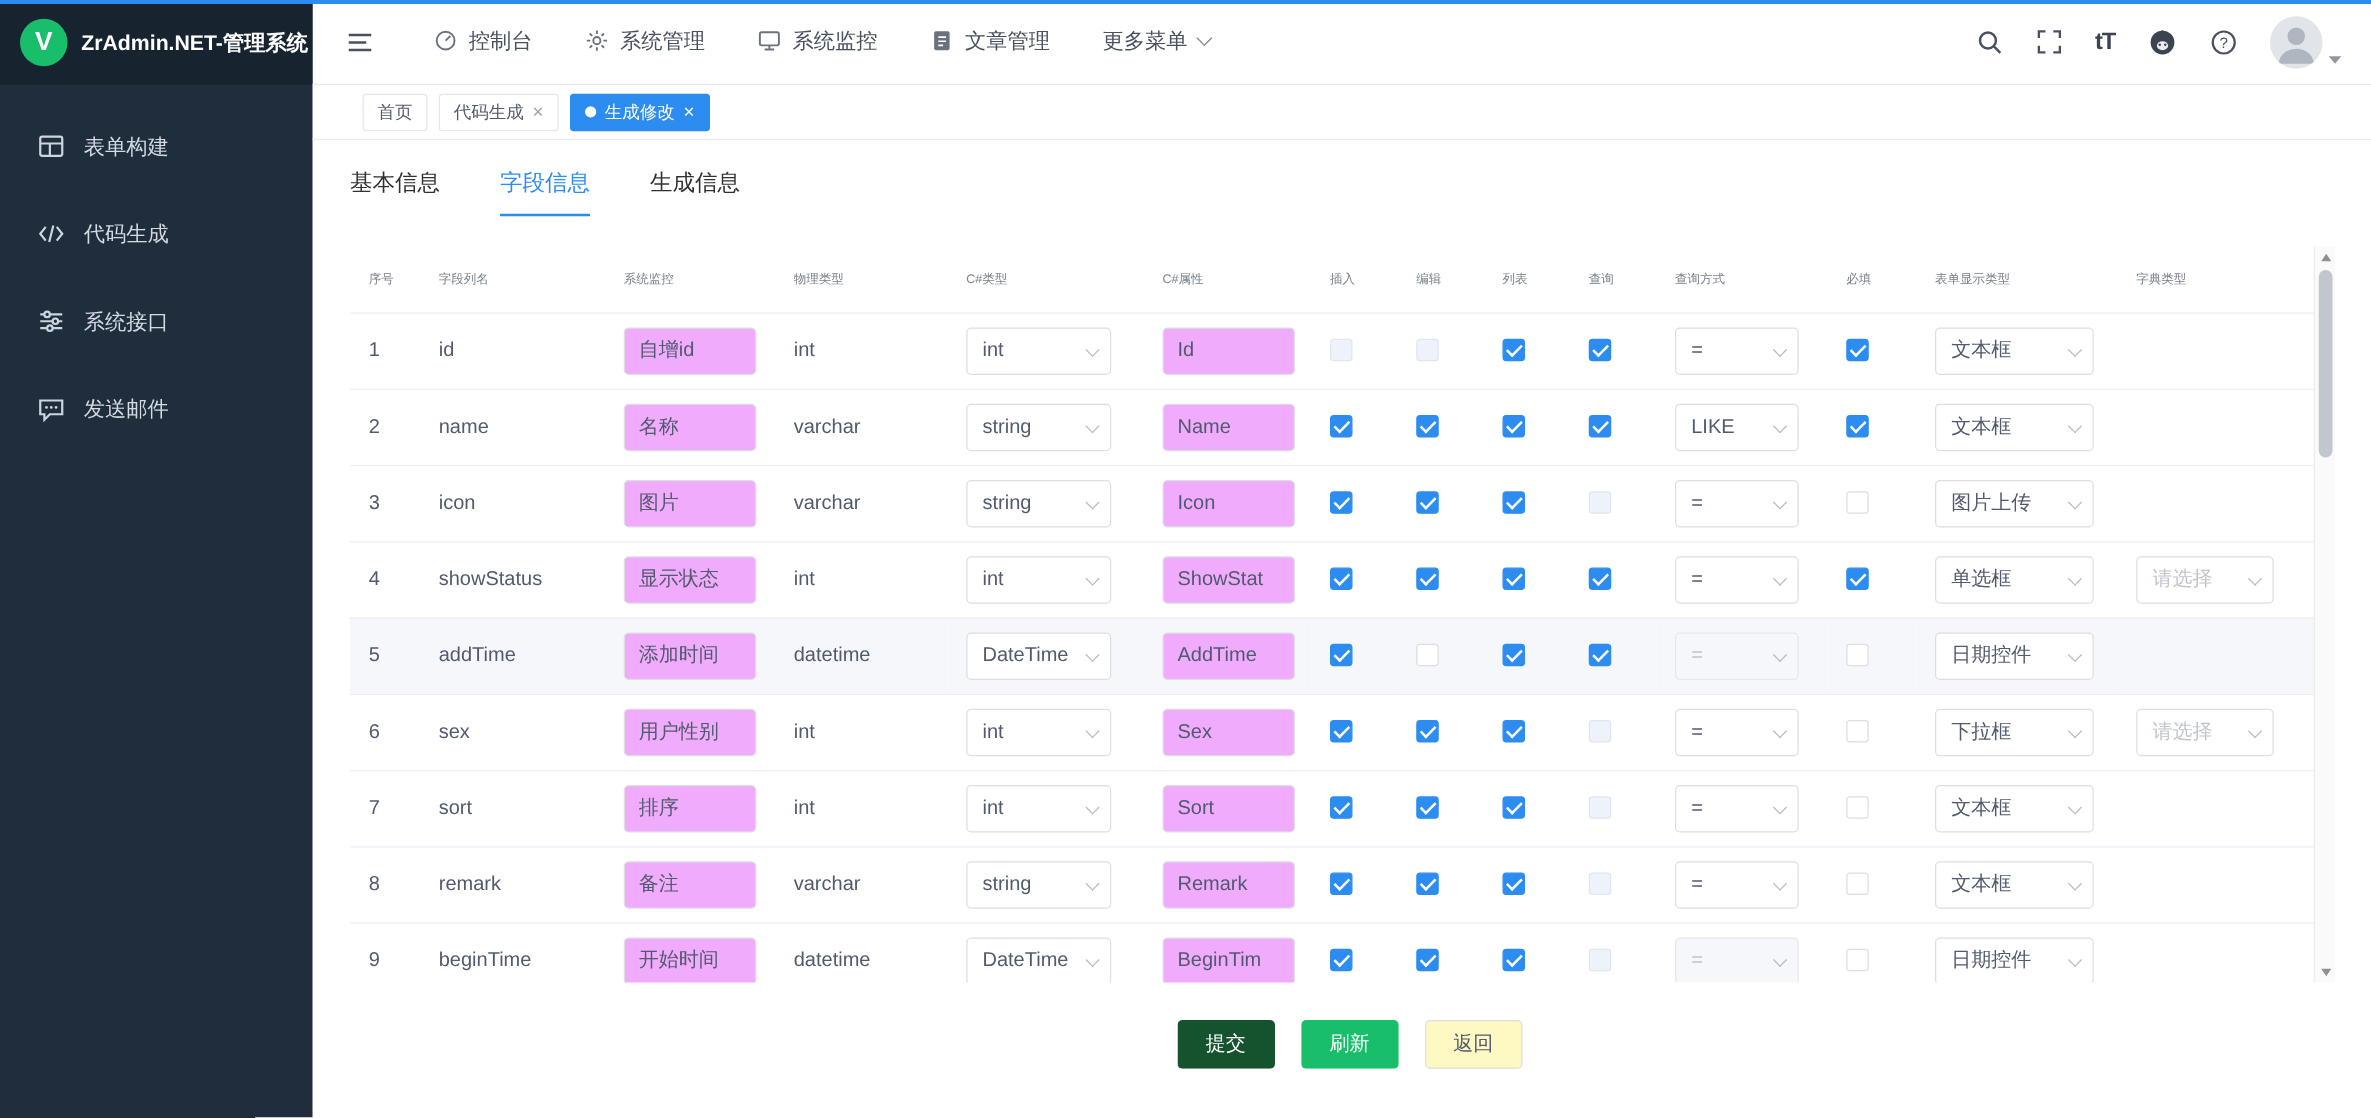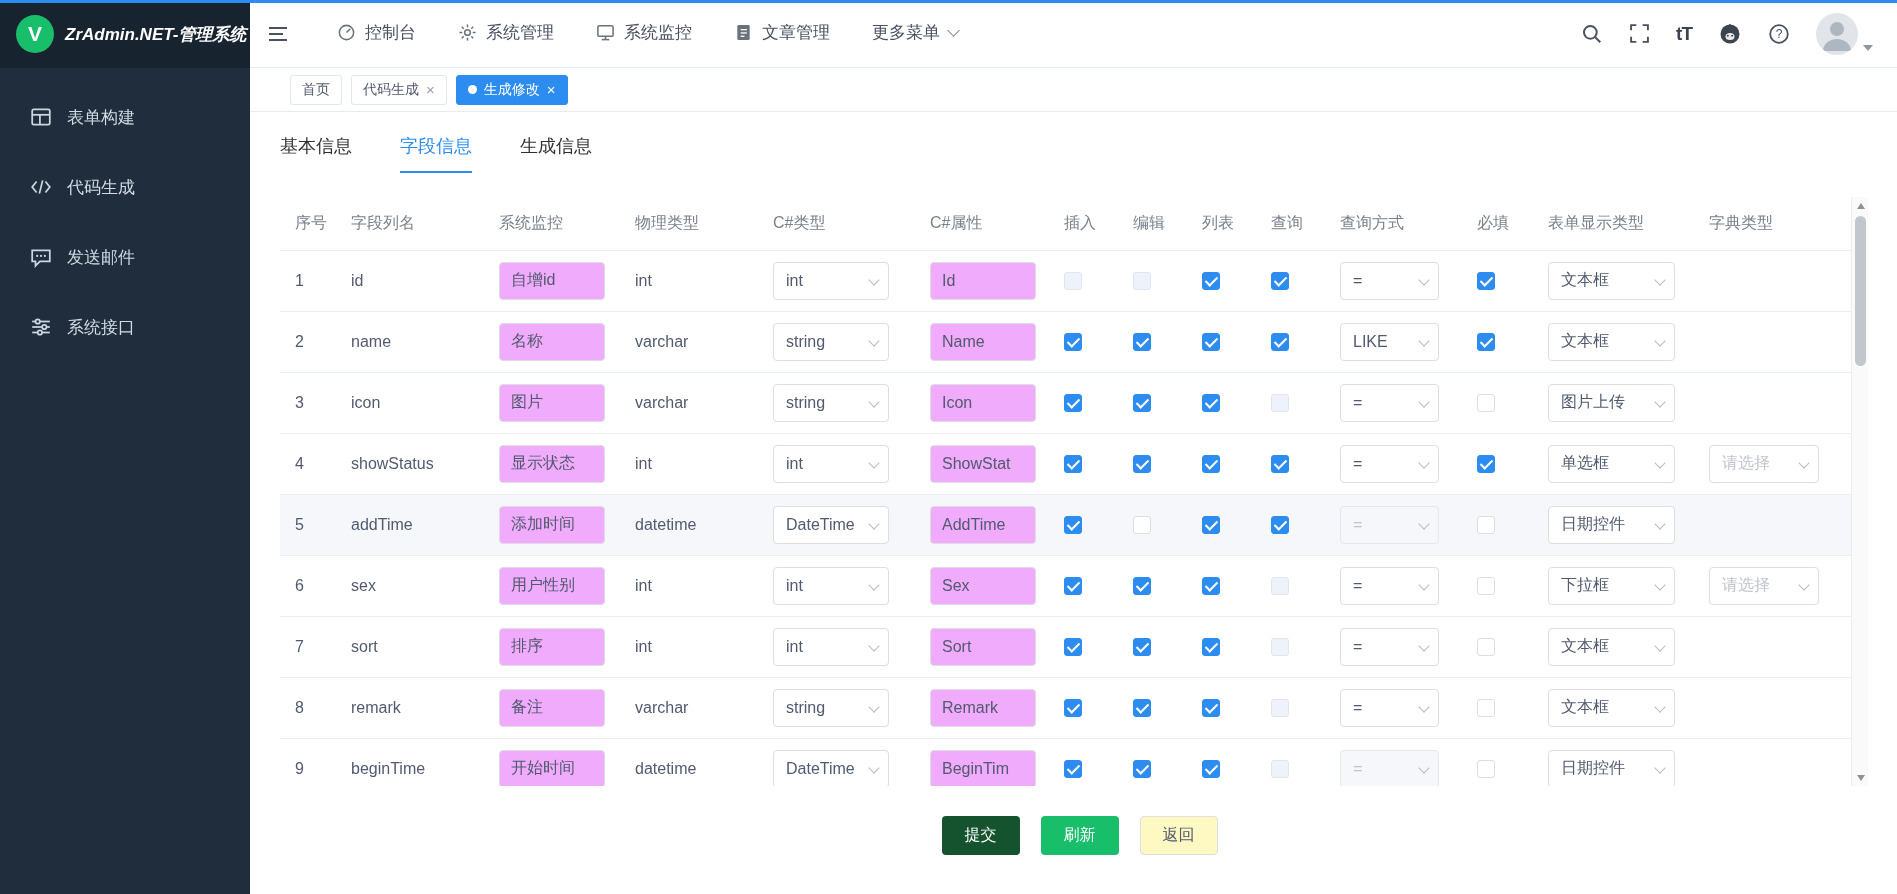--- a/index.html
+++ b/index.html
@@ -7,31 +7,31 @@
               font-family:"Liberation Sans","DejaVu Sans",sans-serif; }
   .progress-line { position:fixed; top:0; left:0; width:100%; height:3px; background:#2d8cf0; z-index:99; }
 
   .page { display:flex; width:1897px; height:894px; }
 
   
   .sidebar { width:250px; height:100%; background:#1f2d3d; flex:0 0 250px; }
   .logo-bar { height:68px; background:#17232f; display:flex; align-items:center; padding:0 16px; gap:11px; }
   .logo-circle { width:38px; height:38px; border-radius:50%; background:#19be6b; color:#fff;
                  display:flex; align-items:center; justify-content:center; font-size:21px; font-weight:bold; flex:0 0 38px;}
-  .app-title { color:#fff; font-size:17px; font-weight:bold; white-space:nowrap;font-style:italic; }
+  .app-title { color:#fff; font-size:17px; font-weight:bold; white-space:nowrap; }
   .side-menu { padding-top:14px; }
   .side-item { height:70px; display:flex; align-items:center; gap:15px; padding-left:30px;
                color:#d3dae3; font-size:17px; cursor:pointer; }
   .side-item svg { flex:0 0 22px; }
 
   
   .main { flex:1; display:flex; flex-direction:column; min-width:0; }
 
   
-  .topbar { height:68px; border-bottom:1px solid #e6e9ed; display:flex; align-items:center; padding:0 24px 0 16px; }
+  .topbar { height:68px; border-bottom:1px solid #e6e9ed; display:flex; align-items:center; padding:0 24px 0 26px; }
   .hamburger { margin-right:26px; cursor:pointer; display:flex; align-items:center; }
   .topmenu { display:flex; height:100%; align-items:stretch; }
   .top-item { display:flex; align-items:center; gap:9px; padding:0 21px; color:#495060; font-size:17px;
               cursor:pointer; border-bottom:3px solid transparent; }
   .top-item.active { border-bottom-color:#2d8cf0; }
   .top-item .chev-down { width:9px; height:9px; border-right:1.6px solid #808695; border-bottom:1.6px solid #808695;
               transform:rotate(45deg); margin-top:-4px; }
   .topbar-right { margin-left:auto; display:flex; align-items:center; gap:26px; }
   .tool-icon { cursor:pointer; display:flex; align-items:center; color:#495060; }
   .font-size-tool { font-size:19px; font-weight:600; color:#3c4450; letter-spacing:-1px; }
@@ -51,21 +51,21 @@
 
   
   .content { padding:22px 18px 0 30px; flex:1; }
   .content-tabs { display:flex; gap:48px; }
   .ctab { font-size:18px; color:#303133; padding-bottom:13px; border-bottom:2px solid transparent; cursor:pointer; }
   .ctab.active { color:#2d8cf0; border-bottom-color:#2d8cf0; }
 
   
   .table-wrap { position:relative; margin-top:24px; height:589px; overflow:hidden; width:1588px; }
   table.fields { border-collapse:collapse; table-layout:fixed; width:1571px; }
-  thead th { height:53px; text-align:left; padding-left:15px; font-size:16px; font-weight:500; color:#79818c;
+  thead th { height:53px; text-align:left; padding-left:15px; font-size:10px; font-weight:500; color:#79818c;
              border-bottom:1px solid #ebeef5; white-space:nowrap; }
   tbody td { height:61px; padding-left:15px; font-size:16px; color:#515a6e; border-bottom:1px solid #ebeef5;
              vertical-align:middle; white-space:nowrap; }
   tr.highlight td { background:#f5f7fa; }
 
   input.txt { height:38px; border:1px solid #dcdee2; border-radius:4px; padding:0 11px; font-size:16px;
               color:#515a6e; outline:none; background:#f0abfc; font-family:inherit; }
   .w-desc { width:106px; } .w-prop { width:106px; }
   .select { position:relative; height:38px; border:1px solid #dcdee2; border-radius:4px; background:#fff;
             display:flex; align-items:center; padding:0 24px 0 12px; font-size:16px; color:#515a6e;
@@ -124,37 +124,37 @@
       <div class="side-item">
         <svg width="22" height="22" viewBox="0 0 20 20">
           <polyline points="6,5 2,10 6,15" fill="none" stroke="#cdd5df" stroke-width="1.6"></polyline>
           <polyline points="14,5 18,10 14,15" fill="none" stroke="#cdd5df" stroke-width="1.6"></polyline>
           <line x1="11.5" y1="4" x2="8.5" y2="16" stroke="#cdd5df" stroke-width="1.6"></line>
         </svg>
         <span>代码生成</span>
       </div>
       <div class="side-item">
         <svg width="22" height="22" viewBox="0 0 20 20">
-          <path d="M2 4 h16 v10 h-9 l-4 4 v-4 h-3 z" fill="none" stroke="#cdd5df" stroke-width="1.6"></path>
-          <circle cx="6.5" cy="9" r="1" fill="#cdd5df"></circle>
-            <circle cx="10" cy="9" r="1" fill="#cdd5df"></circle>
-            <circle cx="13.5" cy="9" r="1" fill="#cdd5df"></circle>
-        </svg>
-        <span>发送邮件</span>
-      </div>
-      <div class="side-item">
-        <svg width="22" height="22" viewBox="0 0 20 20">
           <line x1="2" y1="5" x2="18" y2="5" stroke="#cdd5df" stroke-width="1.6"></line>
             <circle cx="7" cy="5" r="2" fill="#1f2d3d" stroke="#cdd5df" stroke-width="1.6"></circle>
           <line x1="2" y1="10" x2="18" y2="10" stroke="#cdd5df" stroke-width="1.6"></line>
             <circle cx="13" cy="10" r="2" fill="#1f2d3d" stroke="#cdd5df" stroke-width="1.6"></circle>
           <line x1="2" y1="15" x2="18" y2="15" stroke="#cdd5df" stroke-width="1.6"></line>
             <circle cx="9" cy="15" r="2" fill="#1f2d3d" stroke="#cdd5df" stroke-width="1.6"></circle>
         </svg>
         <span>系统接口</span>
+      </div>
+      <div class="side-item">
+        <svg width="22" height="22" viewBox="0 0 20 20">
+          <path d="M2 4 h16 v10 h-9 l-4 4 v-4 h-3 z" fill="none" stroke="#cdd5df" stroke-width="1.6"></path>
+          <circle cx="6.5" cy="9" r="1" fill="#cdd5df"></circle>
+            <circle cx="10" cy="9" r="1" fill="#cdd5df"></circle>
+            <circle cx="13.5" cy="9" r="1" fill="#cdd5df"></circle>
+        </svg>
+        <span>发送邮件</span>
       </div>
     </nav>
   </aside>
 
   <div class="main">
 
     <header class="topbar">
       <span class="hamburger">
         <svg width="24" height="24" viewBox="0 0 24 24">
             <line x1="3" y1="6" x2="21" y2="6" stroke="#495060" stroke-width="2"></line>

